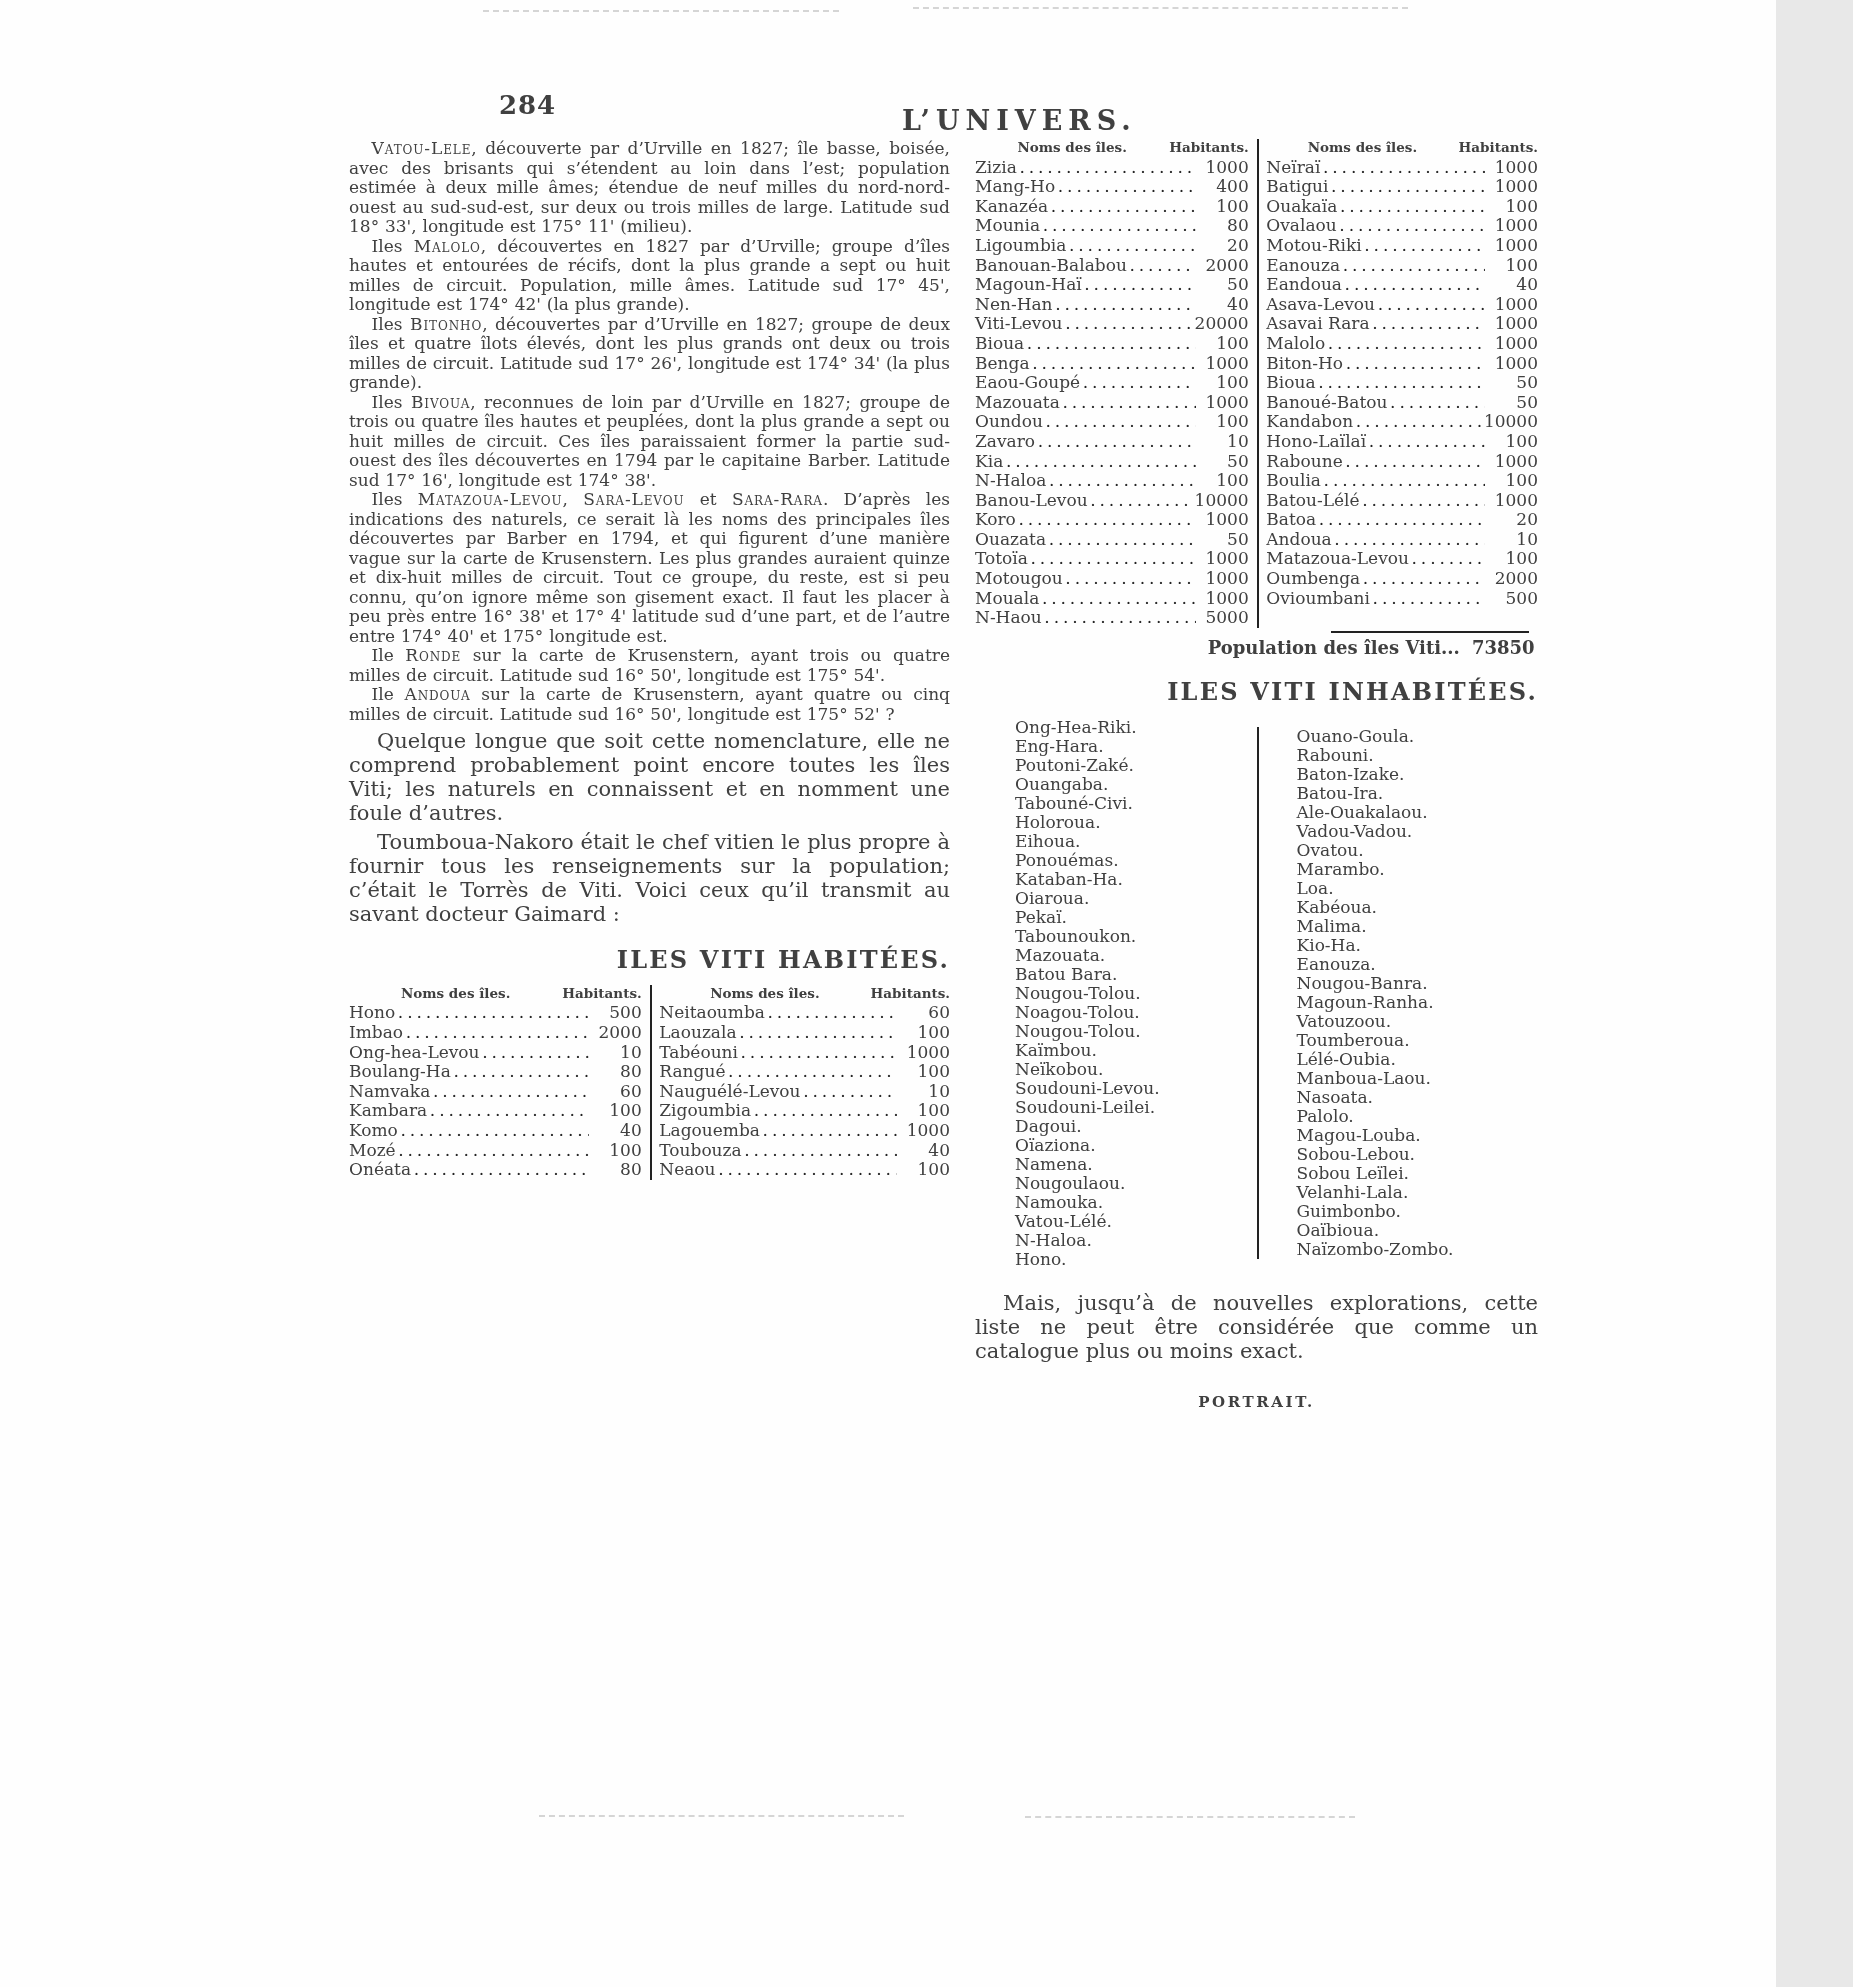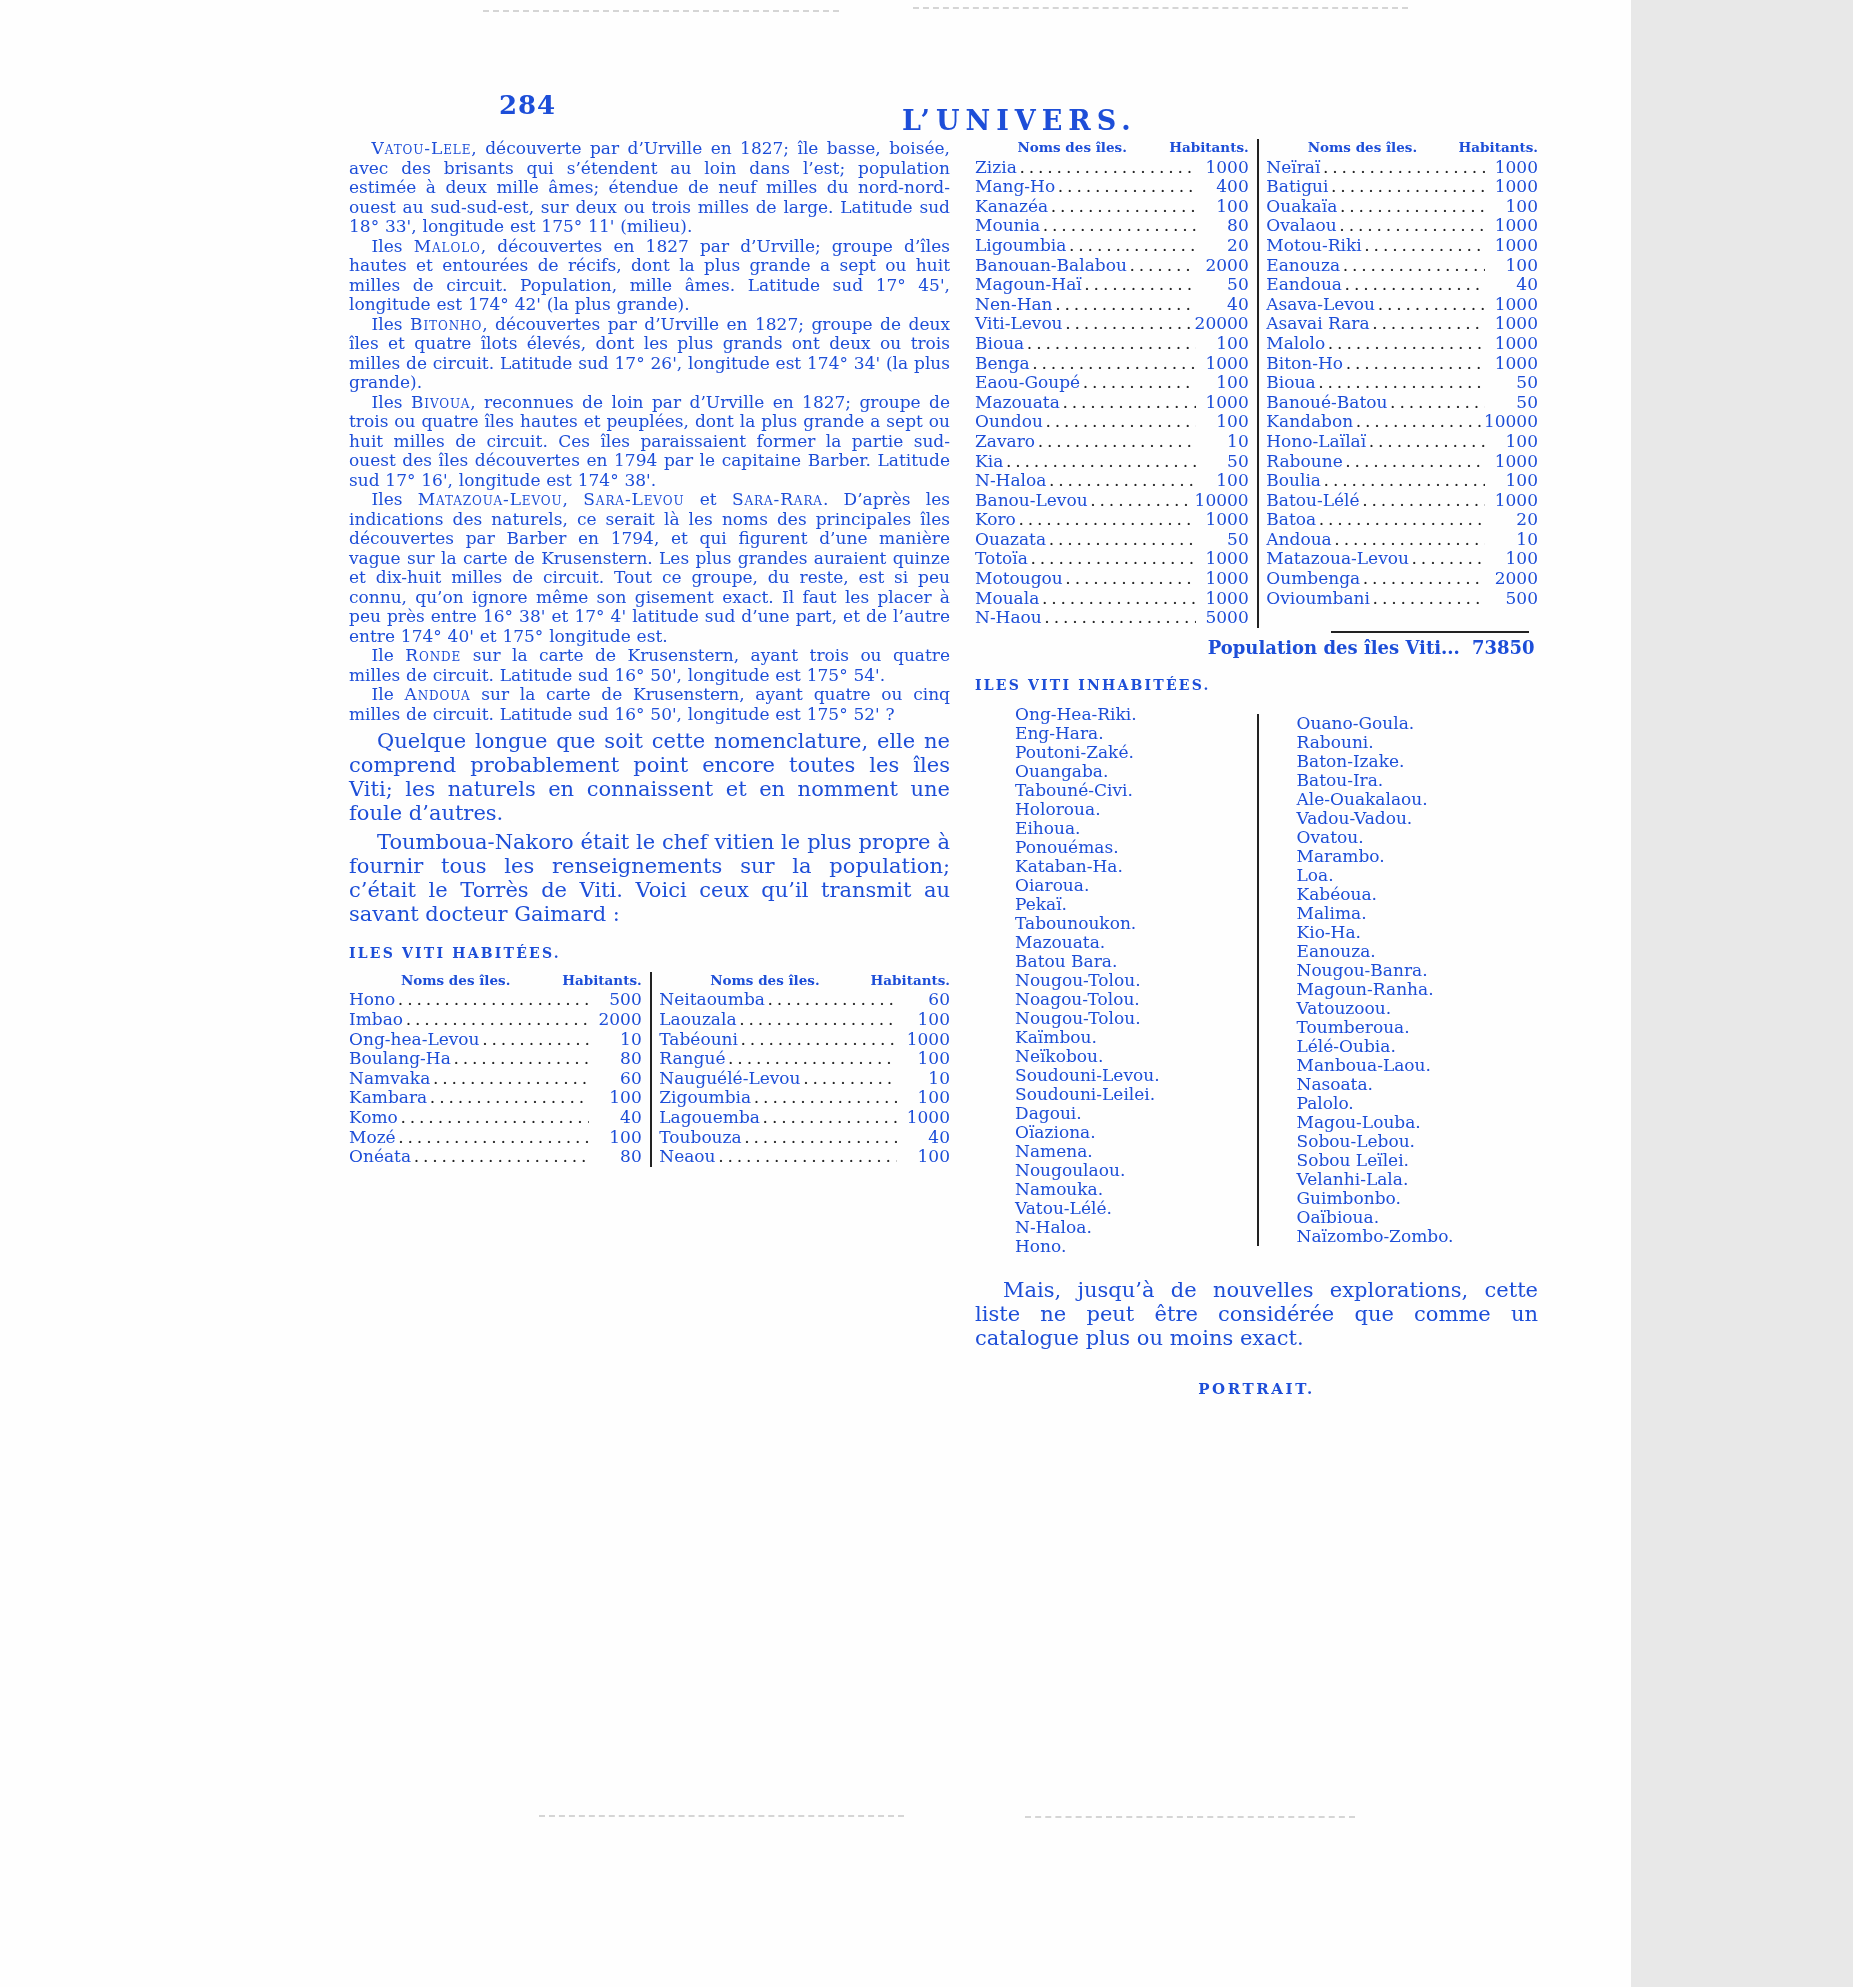--- a/index.html
+++ b/index.html
@@ -1,33 +1,33 @@
 <!DOCTYPE html>
 <html style="font-size:14px"><head>
 <meta charset="utf-8">
 <title>L'Univers — page 284</title>
 <style>
   html,body{margin:0;padding:0;background:#e8e8e8;}
   .page{
-    position:relative; width:1631px; height:1988px; background:#fefefe;
-    color:#1d4ed8; font-family:"DejaVu Serif", serif; overflow:hidden;
+    position:relative; width:1776px; height:1988px; background:#fefefe;
+    color:#404040; font-family:"DejaVu Serif", serif; overflow:hidden;
   }
   
   .page-number{position:absolute; left:499px; top:90px; font-size:26px; font-weight:bold; letter-spacing:0.9px;}
   .running-title{position:absolute; left:902px; top:105px; font-size:27px; font-weight:bold; letter-spacing:6px;}
   
   .col-left{position:absolute; left:349px; top:139px; width:601px;}
   .col-right{position:absolute; left:975px; top:139px; width:563px;}
   
   .notice{margin:0; font-size:17px; line-height:19.5px; text-align:justify; text-indent:22.6px; word-spacing:0.4px;}
   .sc{font-variant:small-caps; letter-spacing:0.9px;}
   
   .bodytext{margin:5.2px 0 0 0; font-size:21px; line-height:24px; text-align:justify; text-indent:28px;}
   
-  .table-title{text-align:left; font-size:14px; font-weight:bold; letter-spacing:2.2px; margin:19px 0 10.4px 0;}
+  .table-title{text-align:right; font-size:24px; font-weight:bold; letter-spacing:2.2px; margin:19px 0 10.4px 0;}
   
   .ptable{display:flex; align-items:stretch;}
   .half{width:50%; box-sizing:border-box;}
   .half.first{padding-right:7.8px;}
   .half.second{border-left:2.2px solid #222; padding-left:7.8px;}
   .thead{display:flex; justify-content:space-between; font-size:13.5px; font-weight:bold; margin-bottom:2.6px;}
   .thead .h-names{flex:1; text-align:center;}
   .trow{display:flex; align-items:baseline; font-size:17px; line-height:19.6px;}
   .iname{white-space:nowrap;}
   .dots{flex:1; overflow:hidden; white-space:nowrap; margin:0 2.6px; color:#222;}

